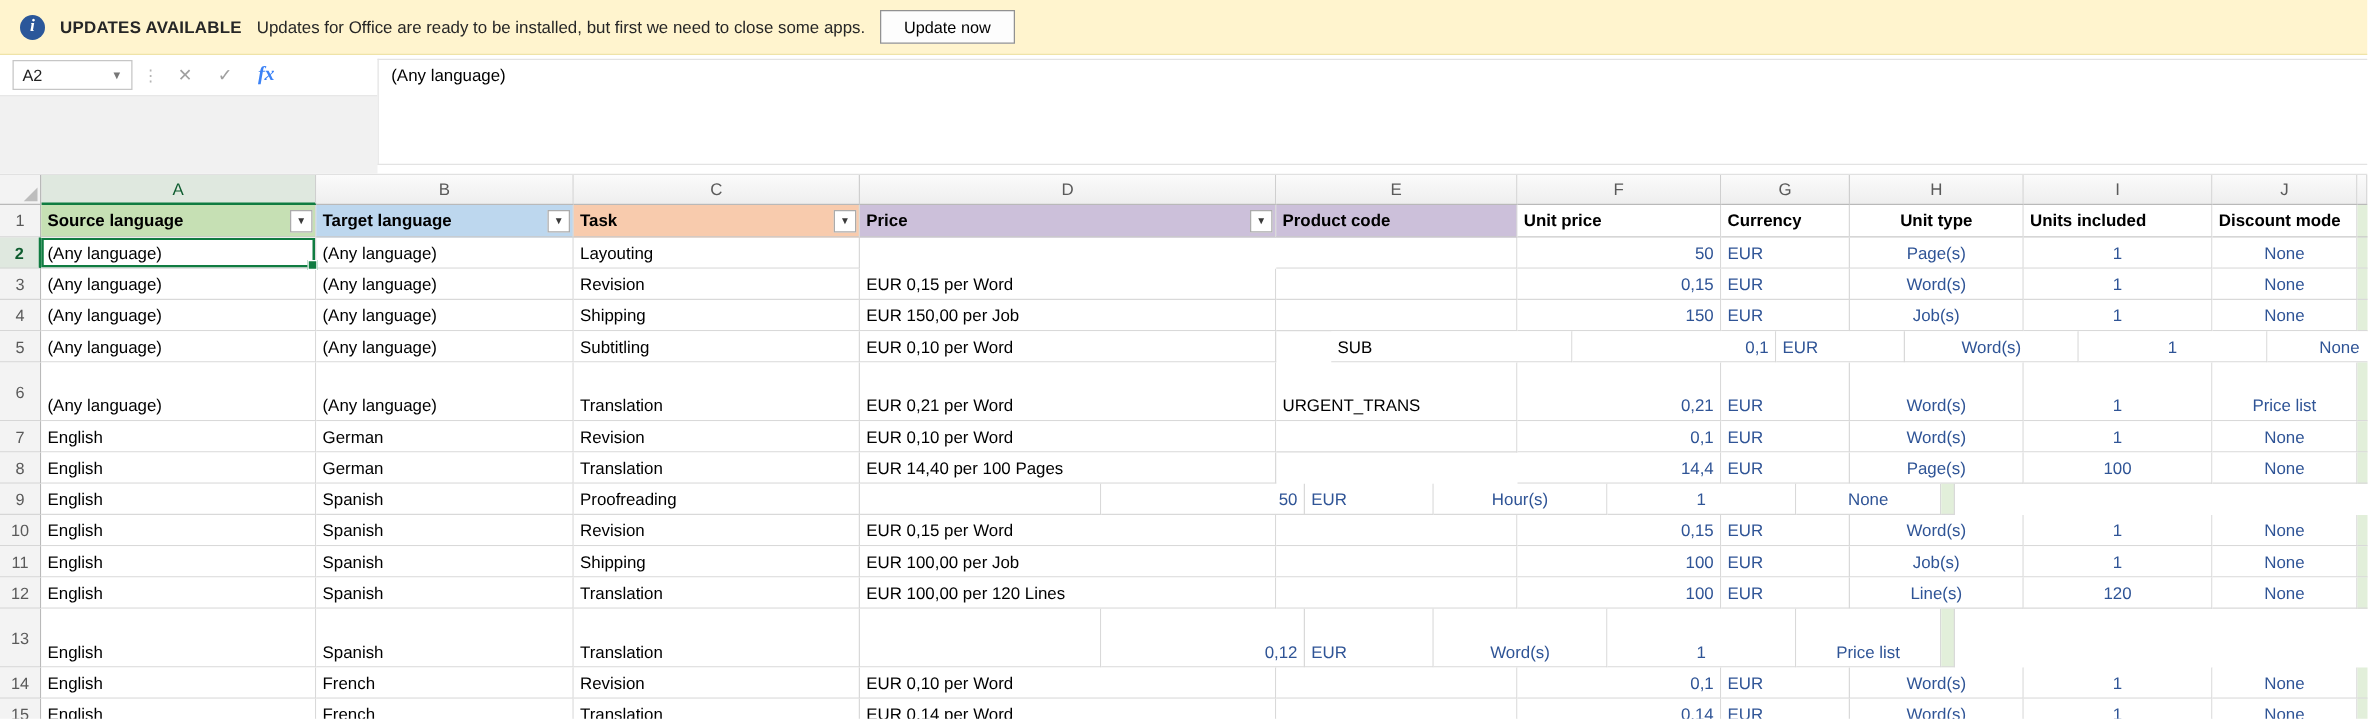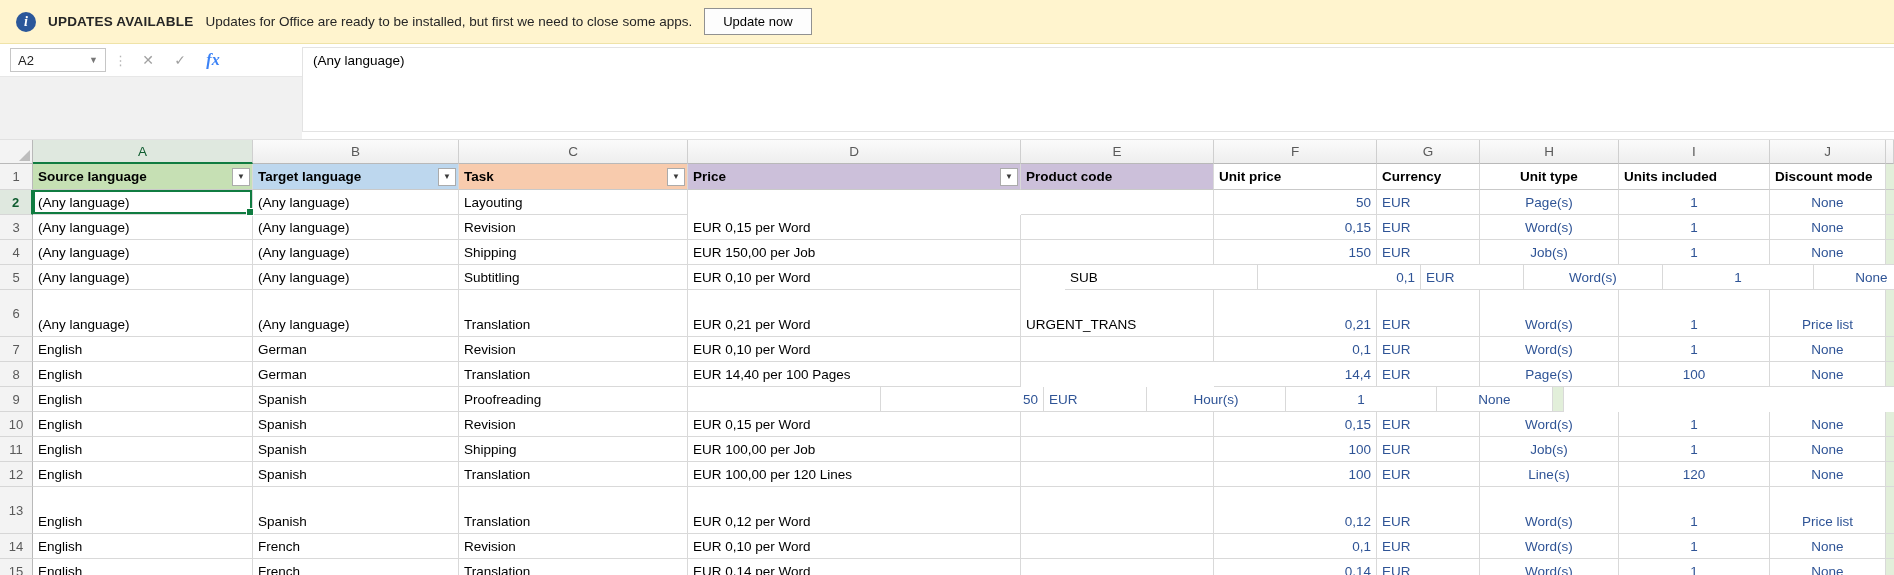--- a/index.html
+++ b/index.html
@@ -329,21 +329,20 @@
       <div class="cell al-c blue" style="width: 139px;">Line(s)</div>
       <div class="cell al-c blue" style="width: 151px;">120</div>
       <div class="cell al-c blue" style="width: 116px;">None</div>
       <div class="cell sliver" style="width: 8px;"></div>
     </div>
     <div class="flexrow drow tall">
       <div class="gutter">13</div>
       <div class="cell" style="width: 220px;">English</div>
       <div class="cell" style="width: 206px;">Spanish</div>
       <div class="cell" style="width: 229px;">Translation</div>
-      <div class="cell" style="width: 333px;">EUR 0,12 per Word</div>
       <div class="cell" style="width: 193px;"></div>
       <div class="cell al-r blue" style="width: 163px;">0,12</div>
       <div class="cell blue" style="width: 103px;">EUR</div>
       <div class="cell al-c blue" style="width: 139px;">Word(s)</div>
       <div class="cell al-c blue" style="width: 151px;">1</div>
       <div class="cell al-c blue" style="width: 116px;">Price list</div>
       <div class="cell sliver" style="width: 8px;"></div>
     </div>
     <div class="flexrow drow">
       <div class="gutter">14</div>

